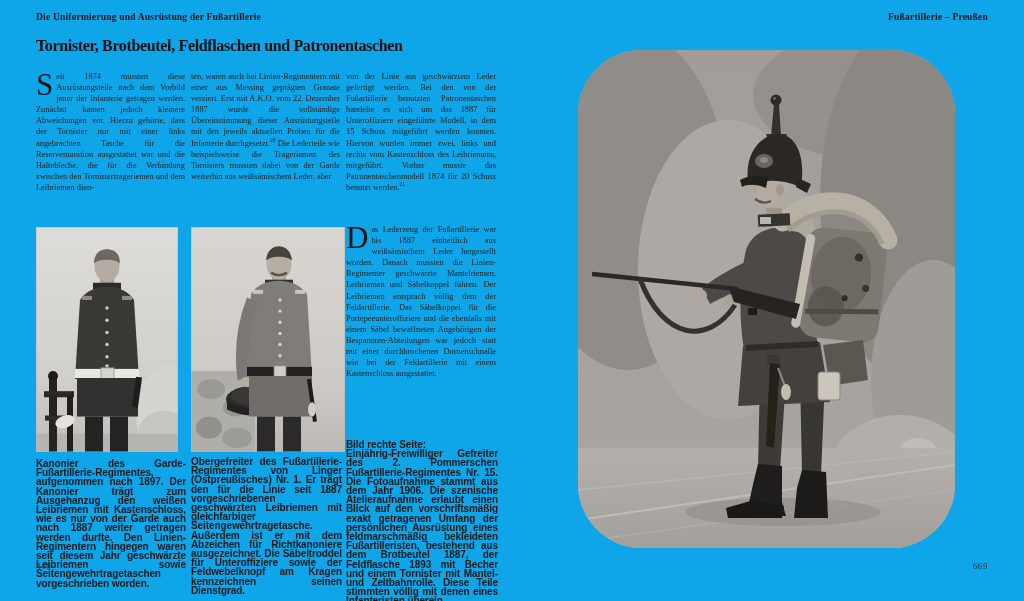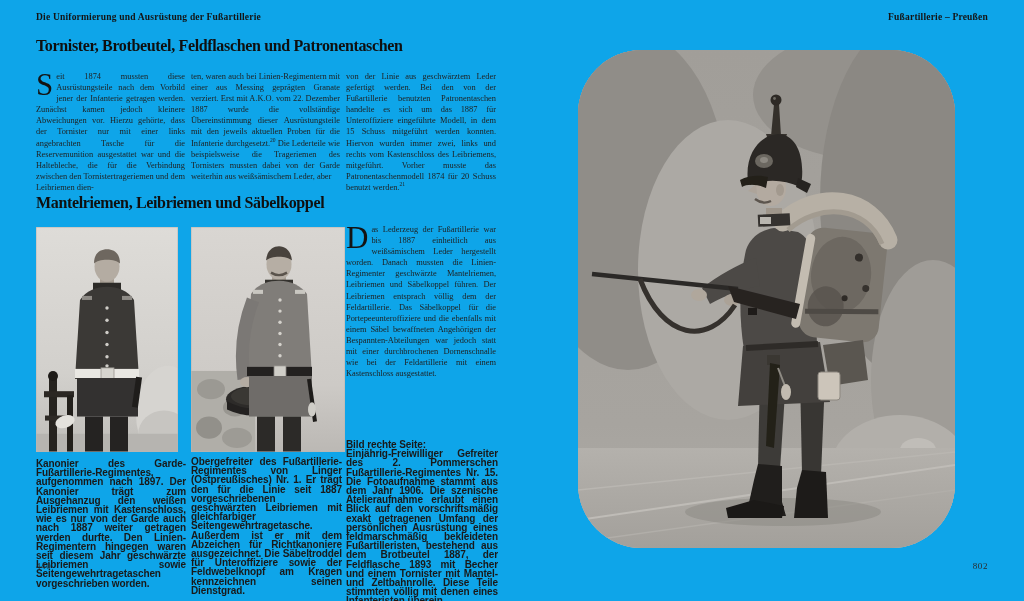--- a/index.html
+++ b/index.html
@@ -58,21 +58,20 @@
     </div>
 
     <div class="abs bodycol" style="left:191px;top:71px;width:149px;">
       <span>ten, waren auch bei Linien-Regimentern mit einer aus Messing geprägten Granate verziert. Erst mit A.K.O. vom 22. Dezember 1887 wurde die vollständige Übereinstimmung dieser Ausrüstungsteile mit den jeweils aktuellen Proben für die Infanterie durchgesetzt.</span><sup>20</sup><span> Die Lederteile wie beispielsweise die Trageriemen des Tornisters mussten dabei von der Garde weiterhin aus weißsämischem Leder, aber</span>
     </div>
 
     <div class="abs bodycol" style="left:346px;top:71px;width:150px;">
       <span>von der Linie aus geschwärztem Leder gefertigt werden. Bei den von der Fußartillerie benutzten Patronentaschen handelte es sich um das 1887 für Unteroffiziere eingeführte Modell, in dem 15 Schuss mitgeführt werden konnten. Hiervon wurden immer zwei, links und rechts vom Kastenschloss des Leibriemens, mitgeführt. Vorher musste das Patronentaschenmodell 1874 für 20 Schuss benutzt werden.</span><sup>21</sup>
     </div>
 
-    <div class="abs sec-title" style="left:36px;top:194px;">Mantelriemen, Leibriemen und Säbelkoppel</div>
 
     <div class="abs bodycol" style="left:346px;top:224px;width:150px;">
       <span class="dropcap">D</span><span>as Lederzeug der Fußartillerie war bis 1887 einheitlich aus weißsämischem Leder hergestellt worden. Danach mussten die Linien-Regimenter geschwärzte Mantelriemen, Leibriemen und Säbelkoppel führen. Der Leibriemen entsprach völlig dem der Feldartillerie. Das Säbelkoppel für die Portepeeunteroffiziere und die ebenfalls mit einem Säbel bewaffneten Angehörigen der Bespannten-Abteilungen war jedoch statt mit einer durchbrochenen Dornenschnalle wie bei der Feldartillerie mit einem Kastenschloss ausgestattet.</span>
     </div>
 
     <div class="photo" style="left:36px;top:227px;width:142px;height:225px;">
       <svg viewBox="0 0 142 222" preserveAspectRatio="none">
         <defs>
           <linearGradient id="p1bg" x1="0" y1="0" x2="0" y2="1">
             <stop offset="0" stop-color="#dedcd8"></stop>
@@ -287,16 +286,16 @@
             <path d="M170,132 C166,100 186,84 200,84 C216,84 226,102 224,128 L222,137 C205,129 188,129 172,135 Z" fill="#2b2825"></path>
             <path d="M162,130 C171,125 182,125 190,127 L188,138 C178,134 169,134 164,137 Z" fill="#232019"></path>
             <path d="M220,128 L233,134 L229,143 L218,137 Z" fill="#262320"></path>
             <ellipse cx="186" cy="111" rx="9" ry="7" fill="#6b6760"></ellipse>
             <ellipse cx="186" cy="110" rx="4" ry="3" fill="#8c8881"></ellipse>
           </g>
         </g>
       </svg>
     </div>
 
-    <div class="abs pagenum" style="right:36px;top:561px;text-align:right;">802</div>
+    <div class="abs pagenum" style="right:36px;top:561px;text-align:right;">669</div>
   </div>
 
 </div>
 
 </body></html>

